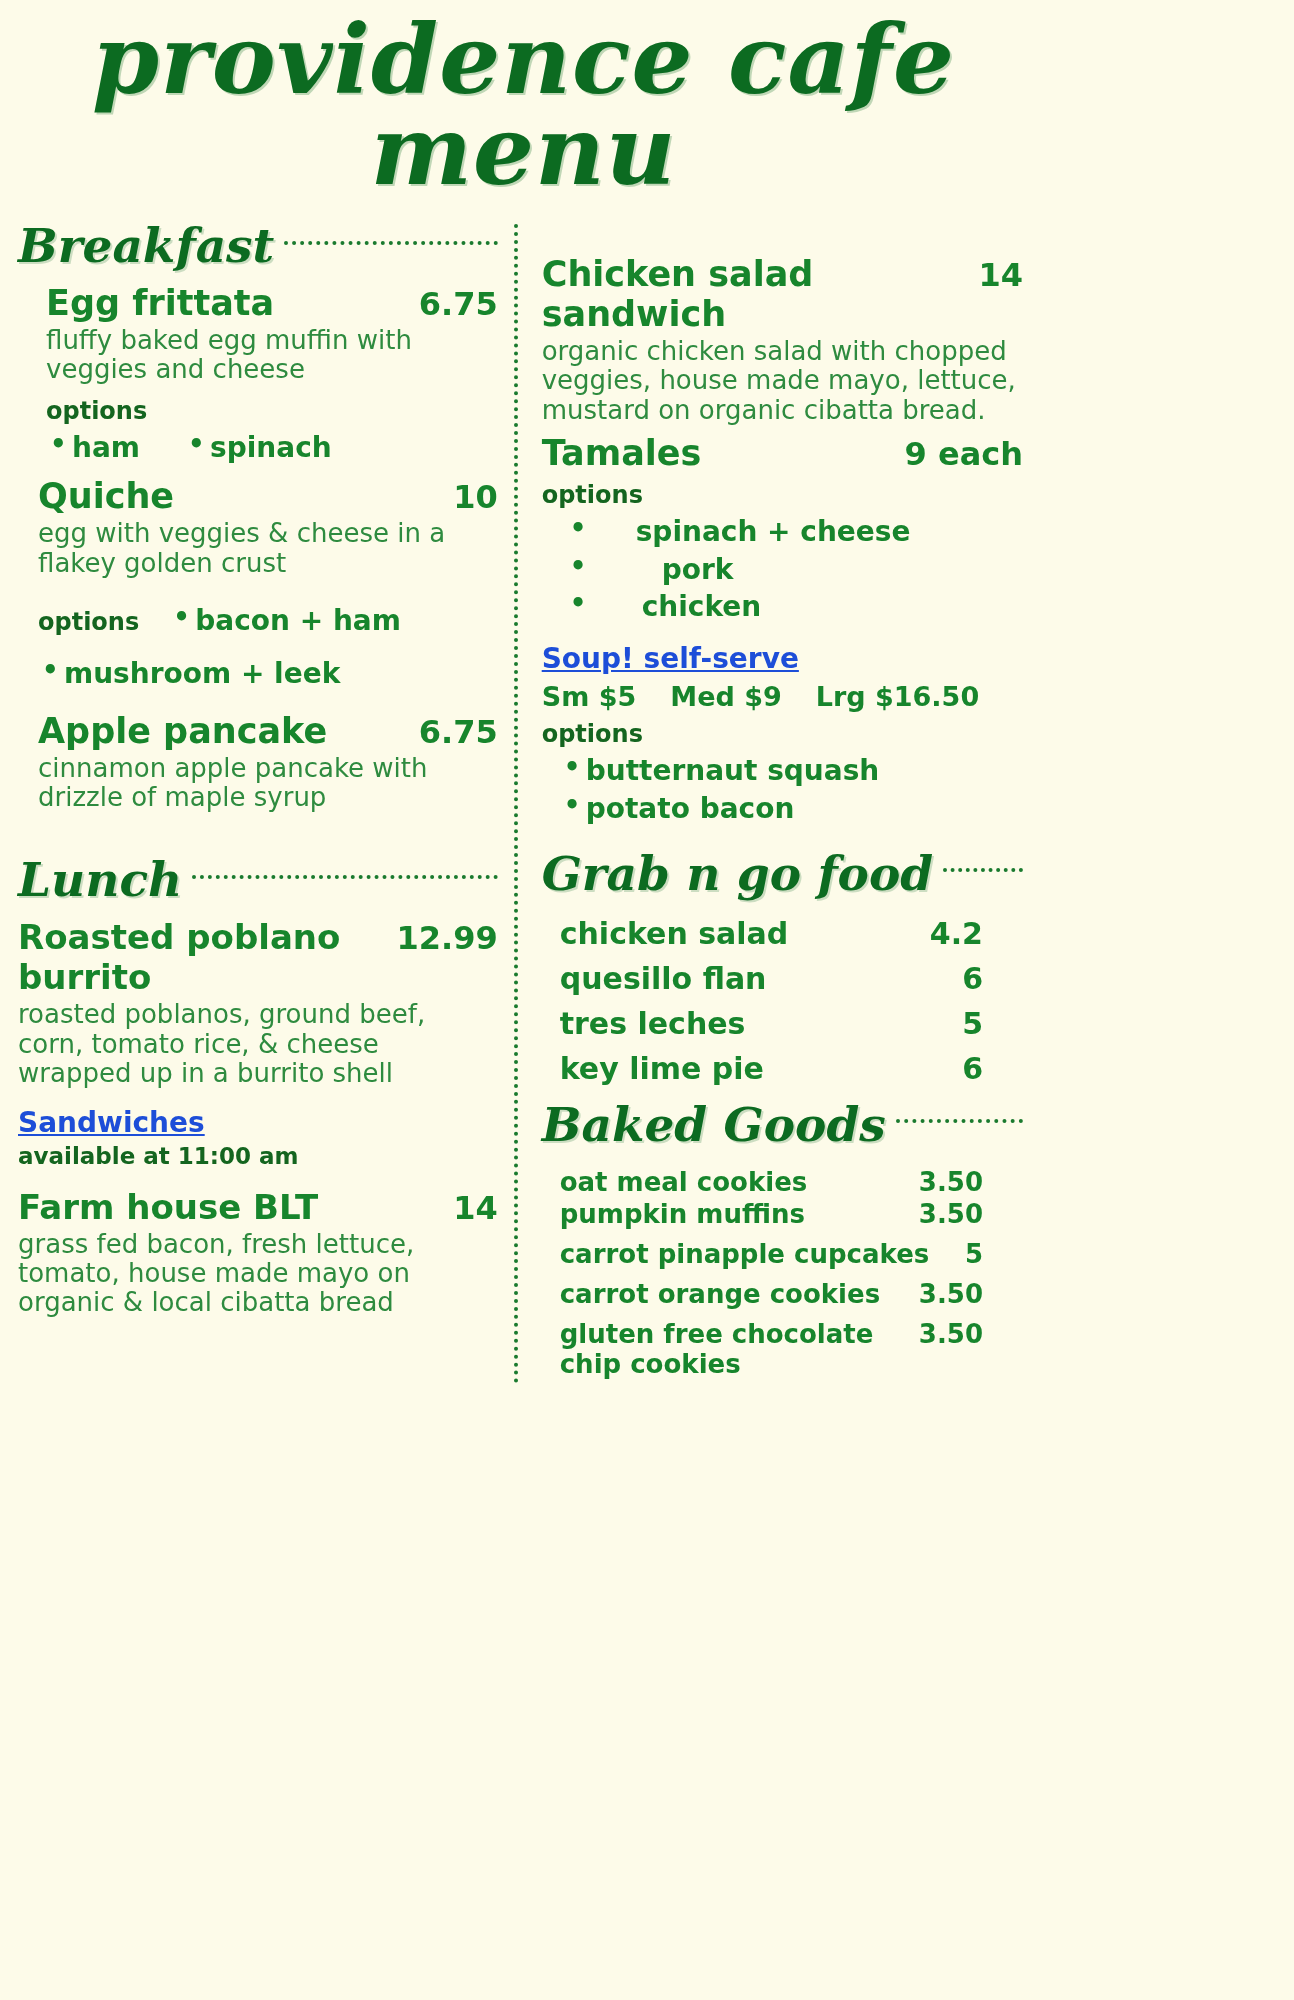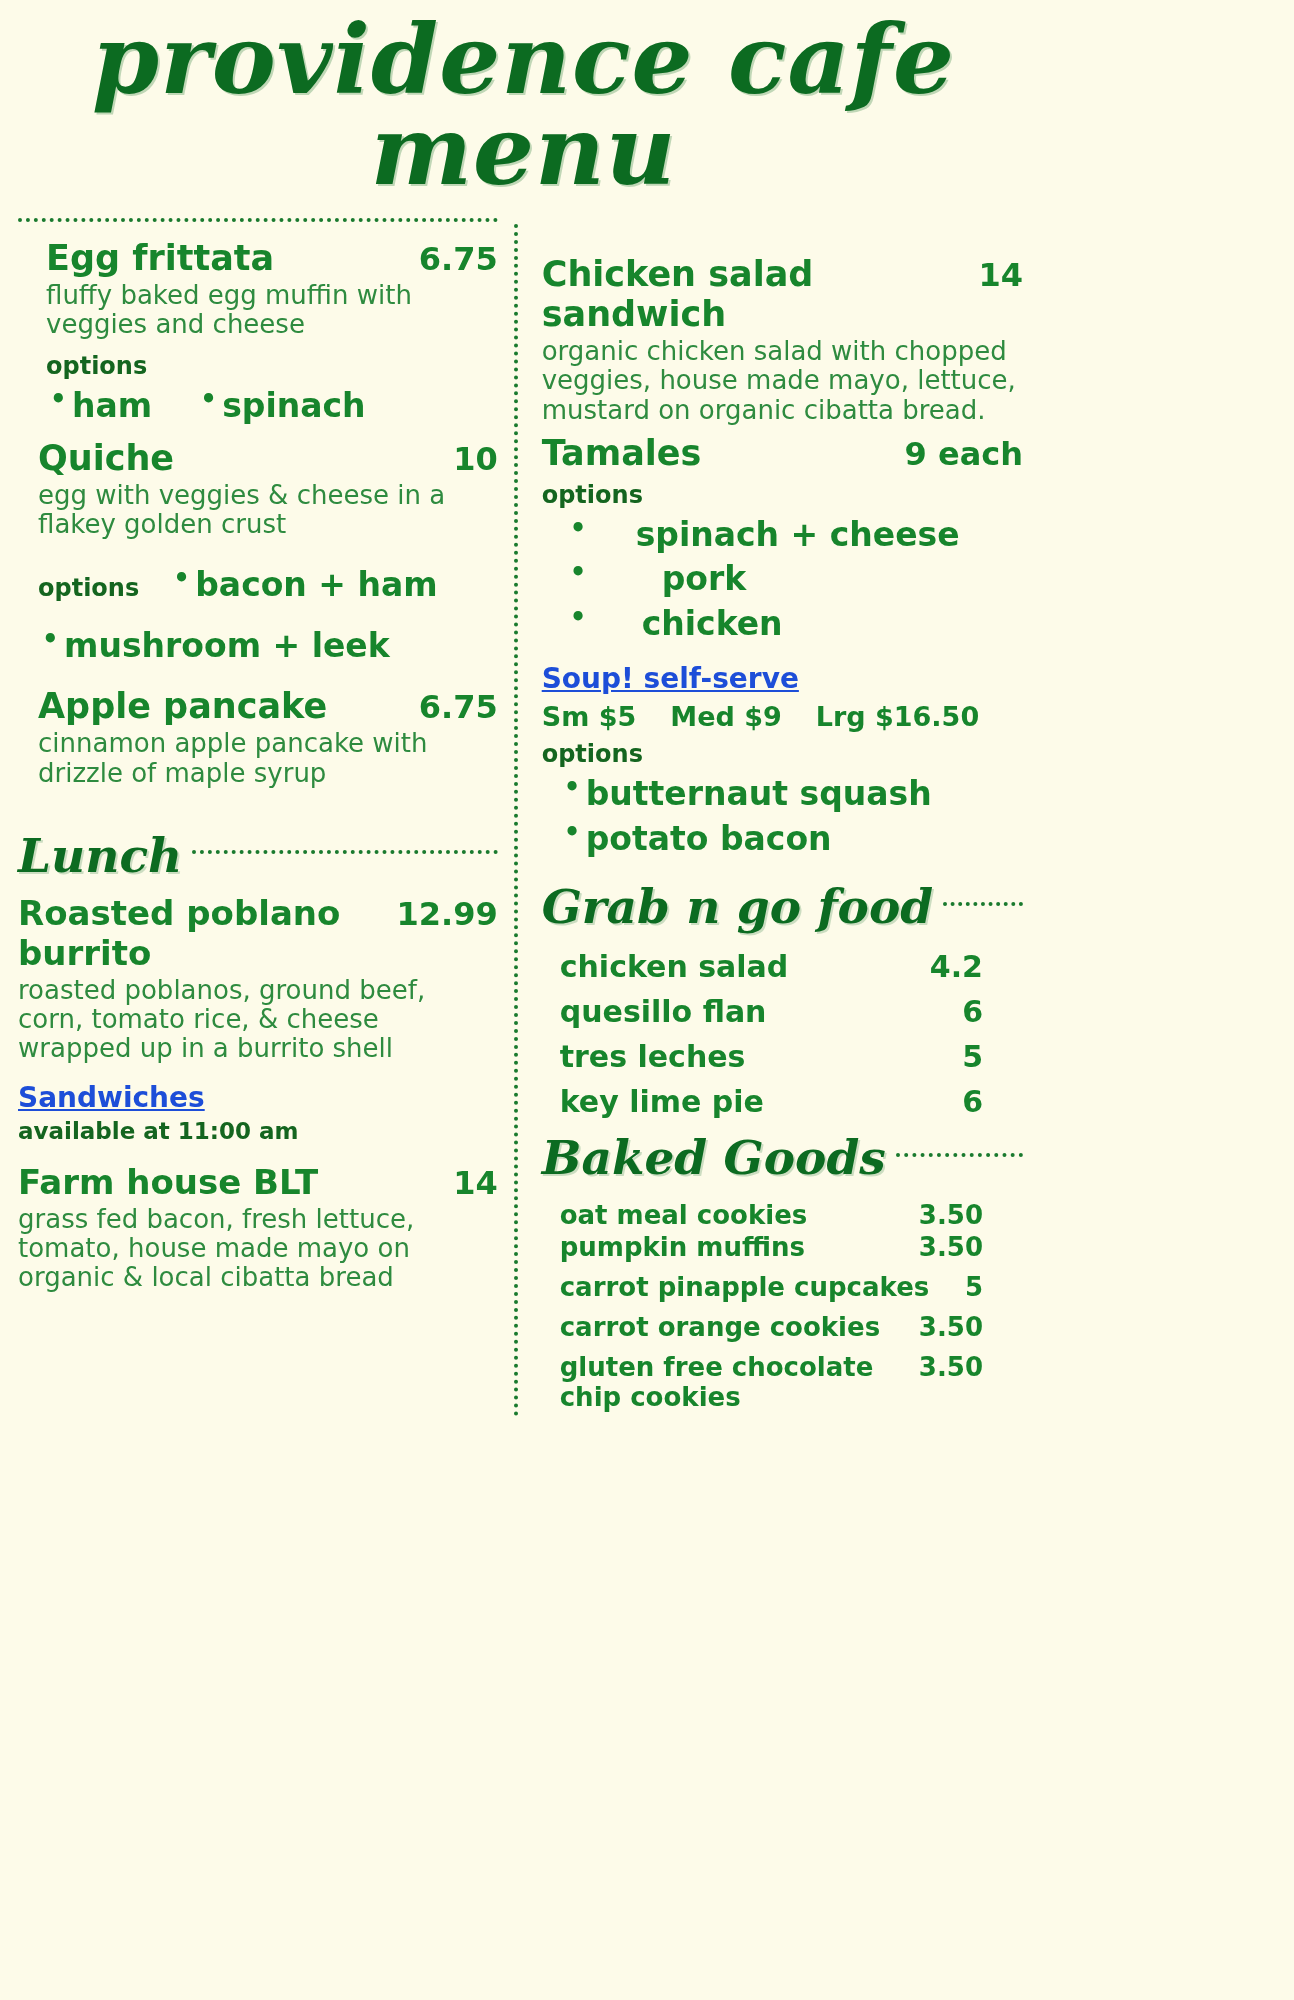--- a/index.html
+++ b/index.html
@@ -117,21 +117,21 @@
     font-weight: bold;
     color: #14651f;
     margin-top: 12px;
   }
   .opt-list {
     margin: 4px 0 0 0;
     padding: 0;
     list-style: none;
   }
   .opt-list li {
-    font-size: 33px;
+    font-size: 28px;
     font-weight: bold;
     color: #17852c;
     line-height: 1.35;
     position: relative;
     padding-left: 26px;
   }
   .opt-list li:before {
     content: "\2022";
     position: absolute;
     left: 4px;
@@ -192,20 +192,21 @@
   <div class="title">
     <span>providence cafe</span>
     <span class="line2">menu</span>
   </div>
 
   <div class="columns">
 
     <div class="col-left">
 
       <div class="script-head">
+        <span class="txt">Breakfast</span>
         <span class="dots"></span>
       </div>
 
       <div class="item" style="padding-left:28px;">
         <div class="item-row">
           <span class="item-name lc-item-name">Egg frittata</span>
           <span class="item-price">6.75</span>
         </div>
         <div class="item-desc">fluffy baked egg muffin with veggies and cheese</div>
         <div class="options-label">options</div>

